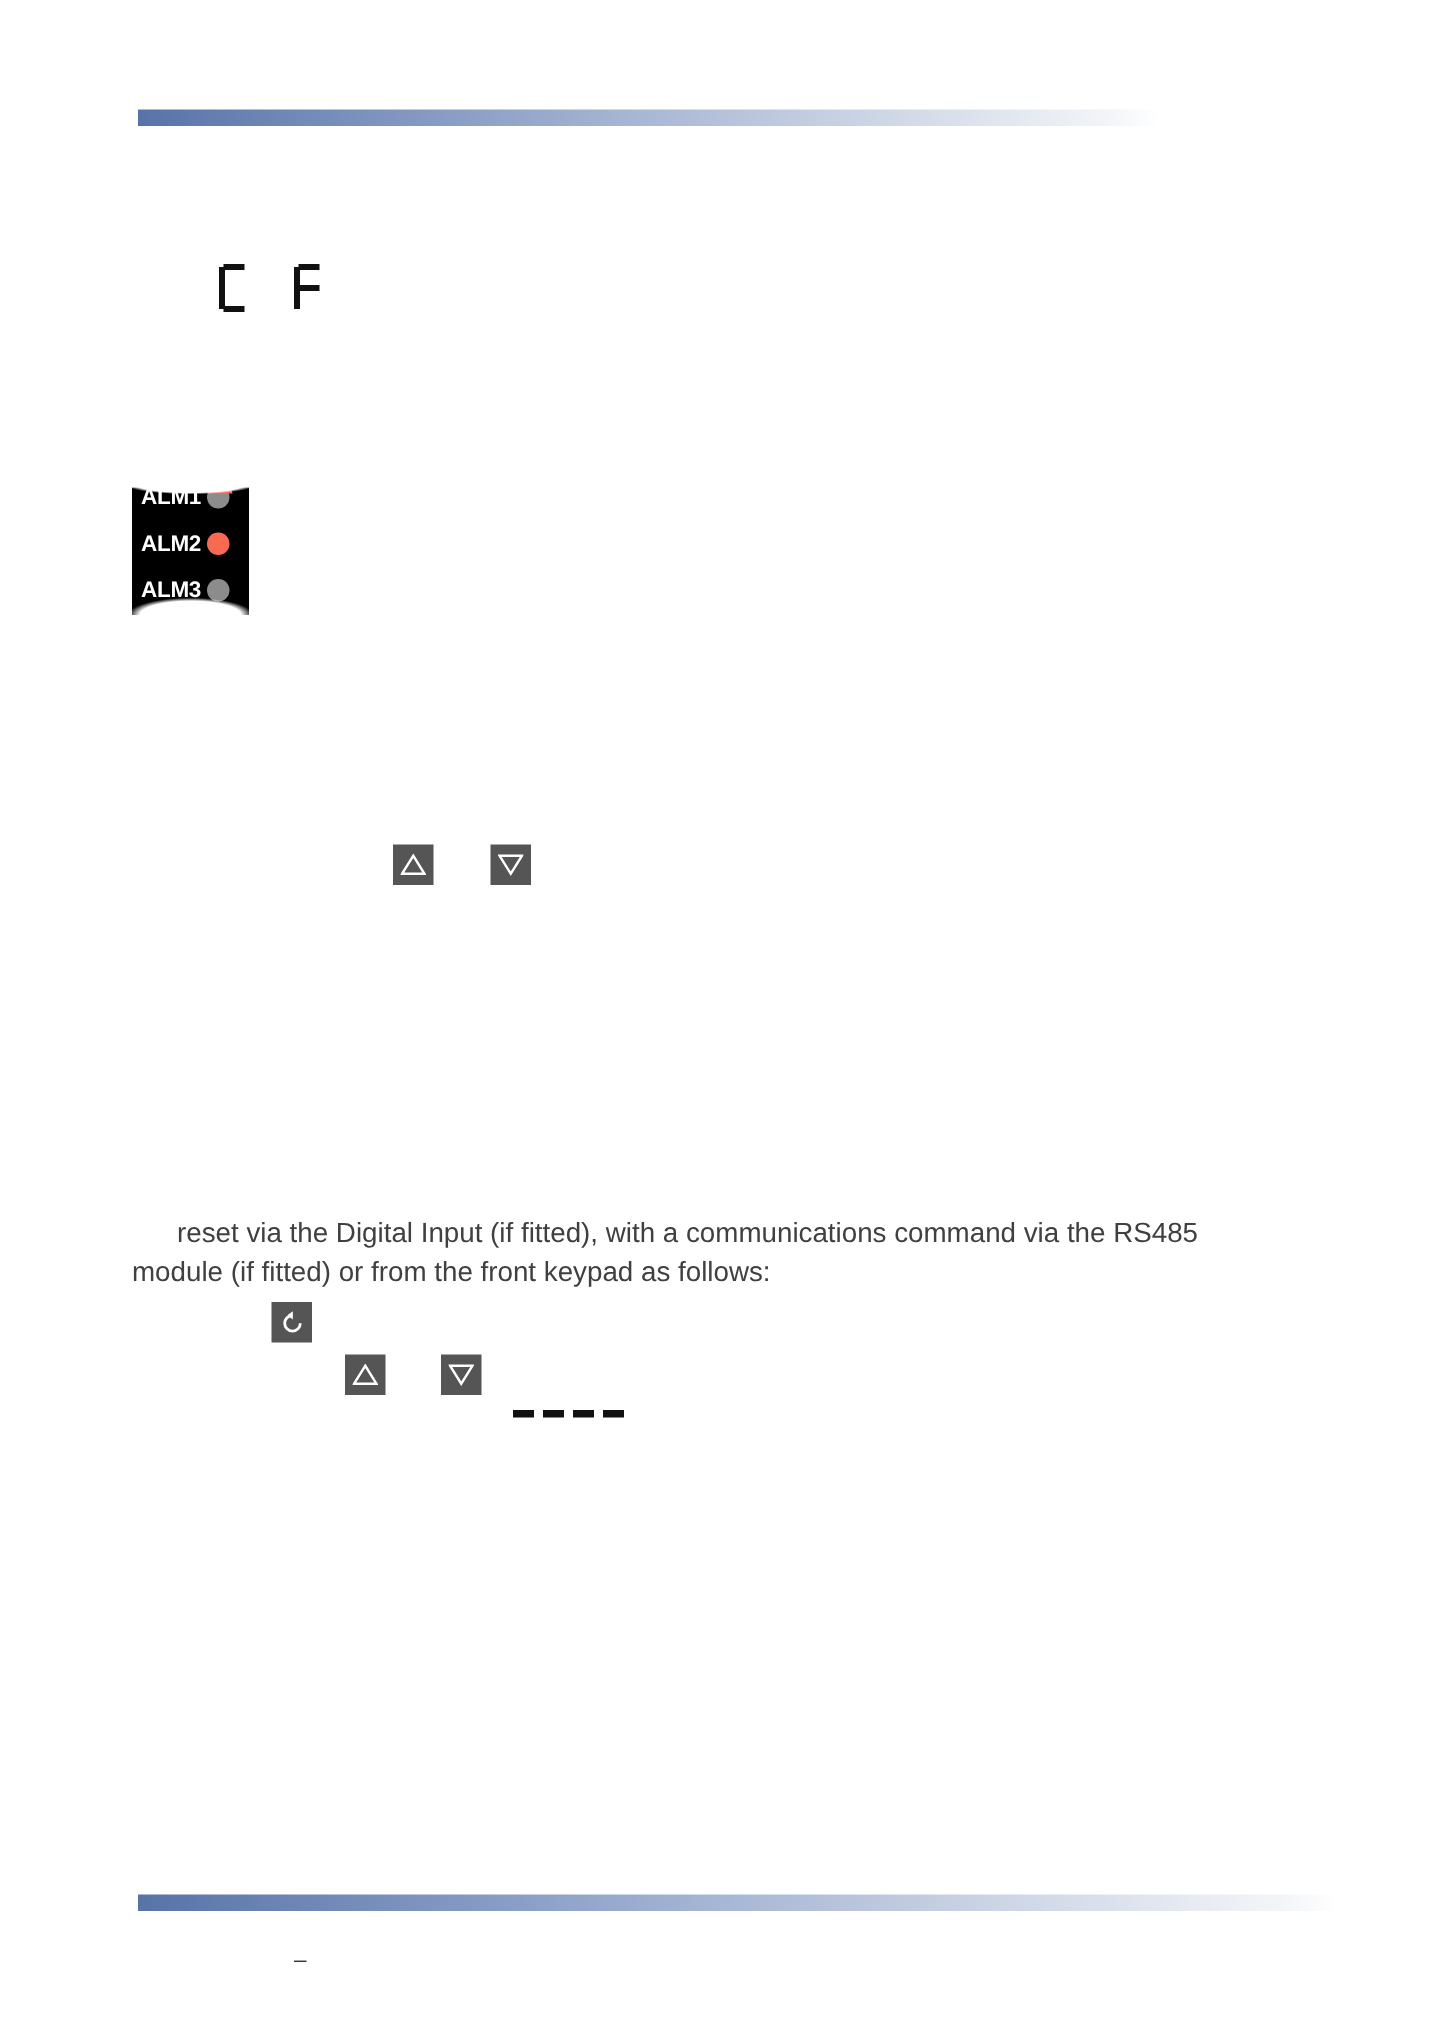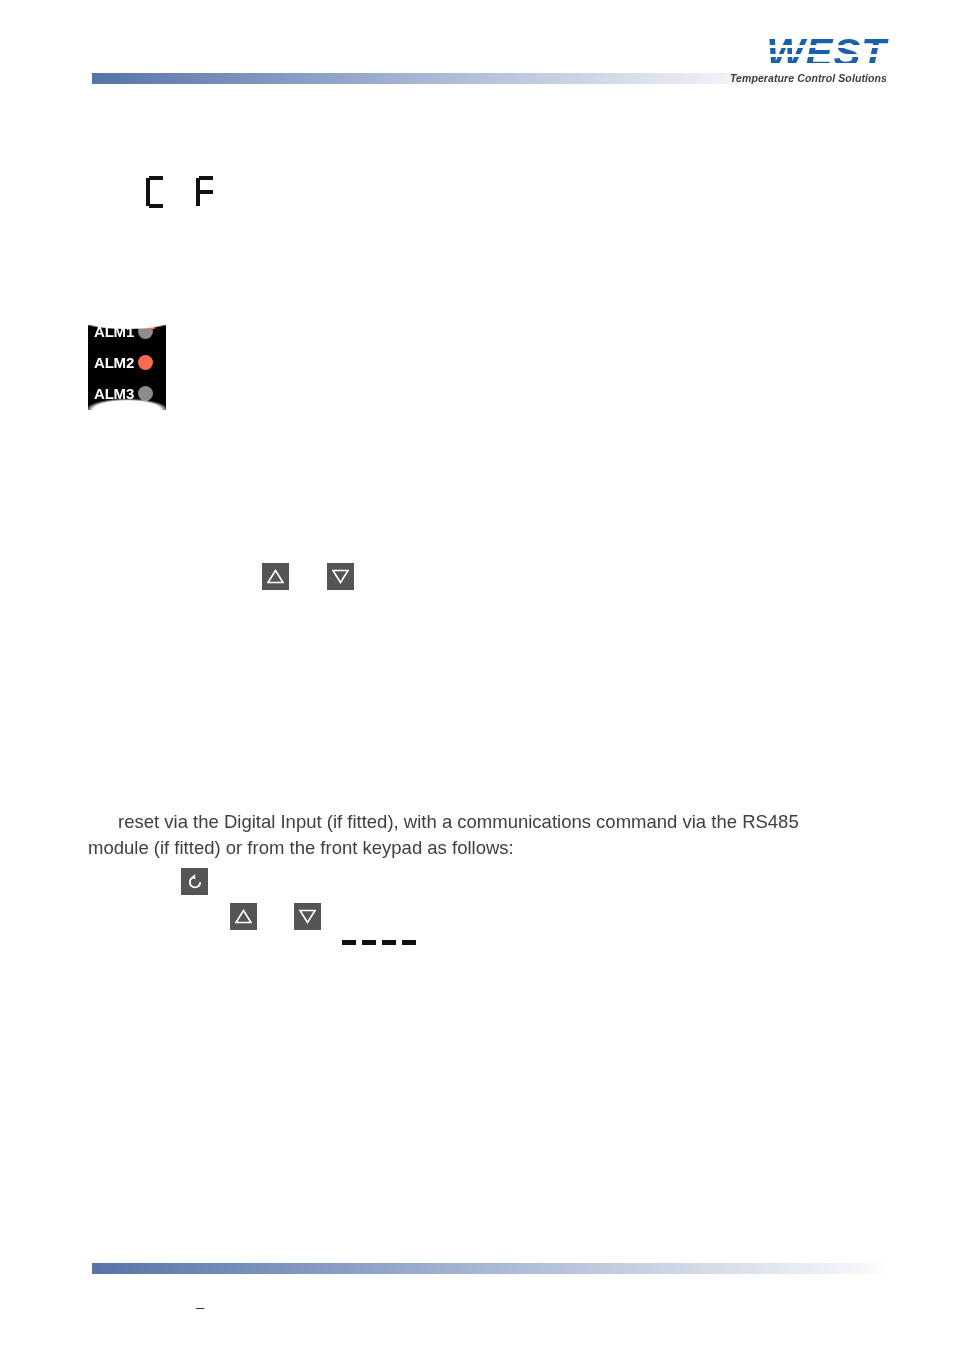--- a/index.html
+++ b/index.html
@@ -255,27 +255,20 @@
     letter-spacing: 0px;
   }
 </style>
 </head>
 <body>
 
 <div id="page-header">
 
   <div class="rule-bar" id="header-rule"></div>
 
-  <div class="brand-logo">
-    <div class="brand-wordmark">WEST</div>
-    <span class="brand-slash s1"></span>
-    <span class="brand-slash s2"></span>
-    <span class="brand-slash s3"></span>
-    <div class="brand-tagline">Temperature Control Solutions</div>
-  </div>
 
 </div>
 
 <div class="seg-row" id="unit-glyphs">
 
   <span class="seg-char">
     <i class="seg h top"></i>
     <i class="seg v tl"></i>
     <i class="seg v bl"></i>
     <i class="seg h bot"></i>

